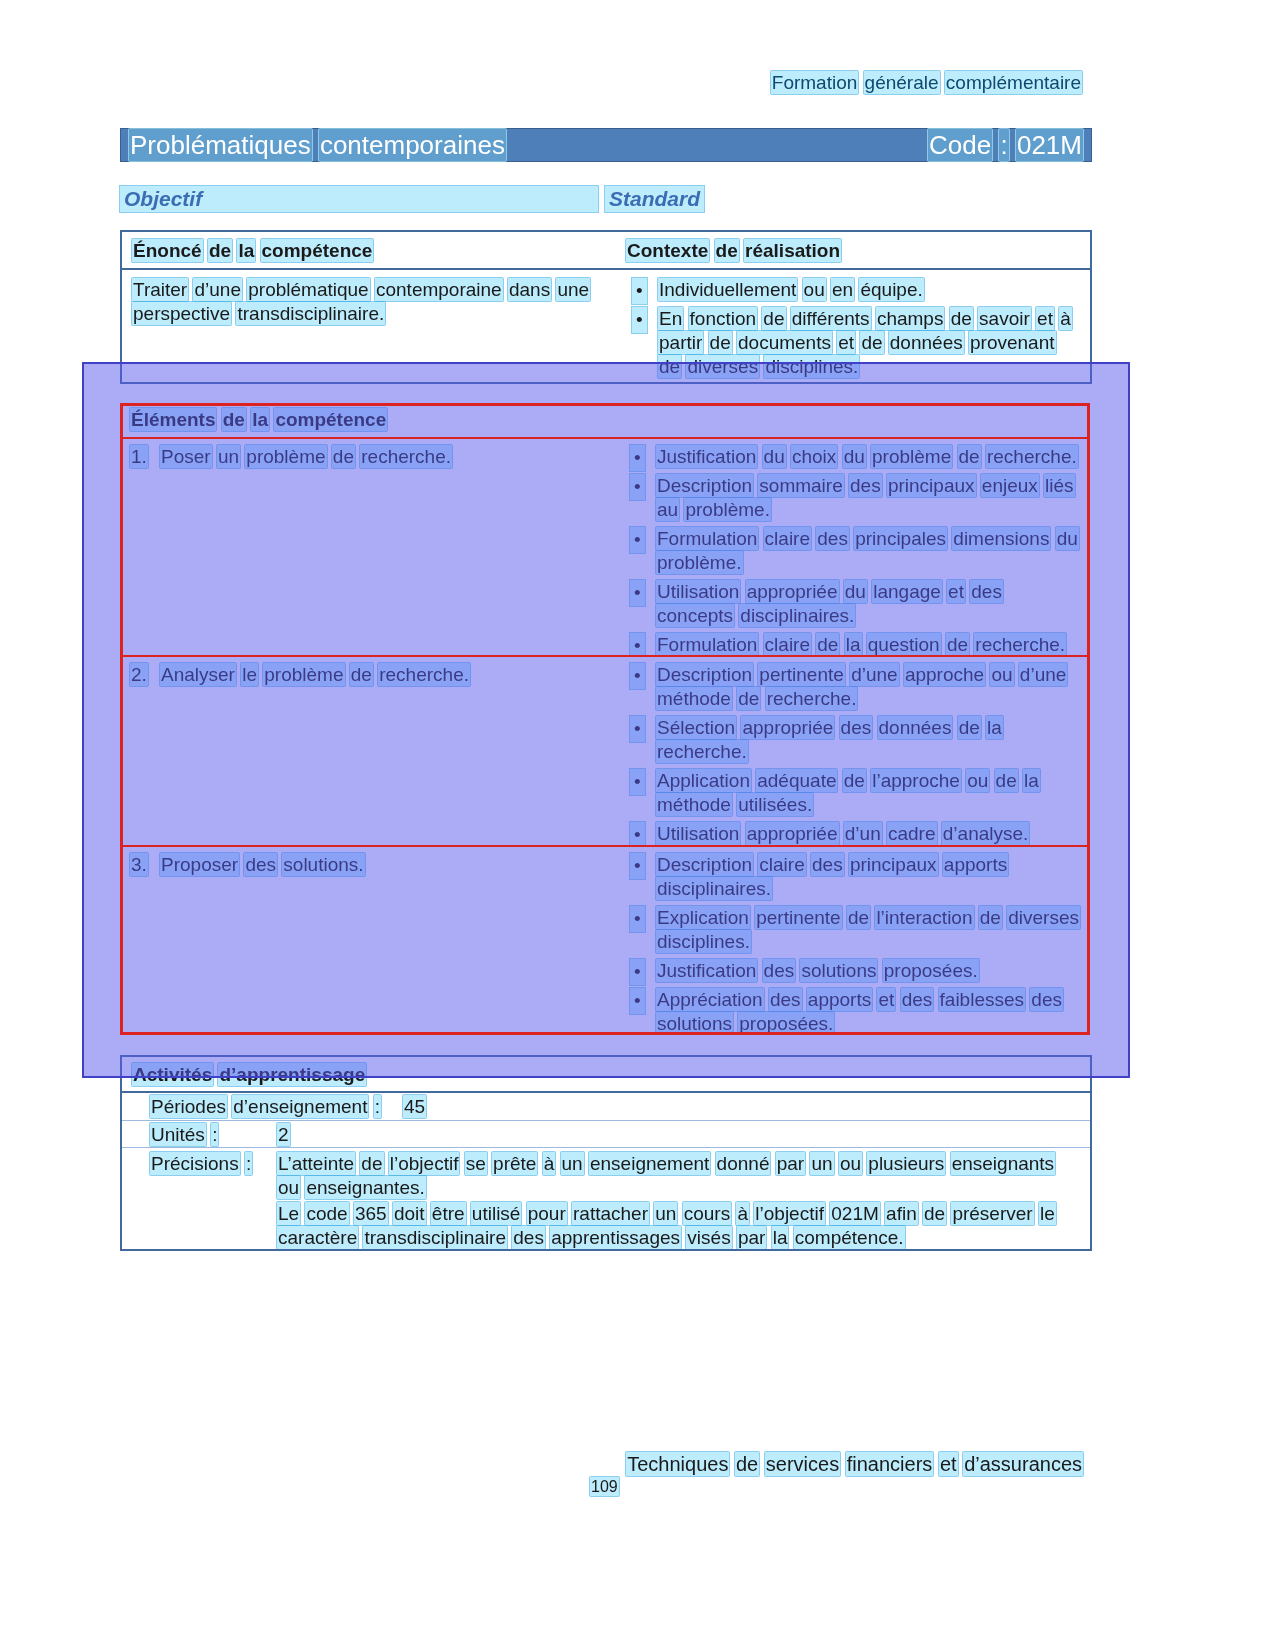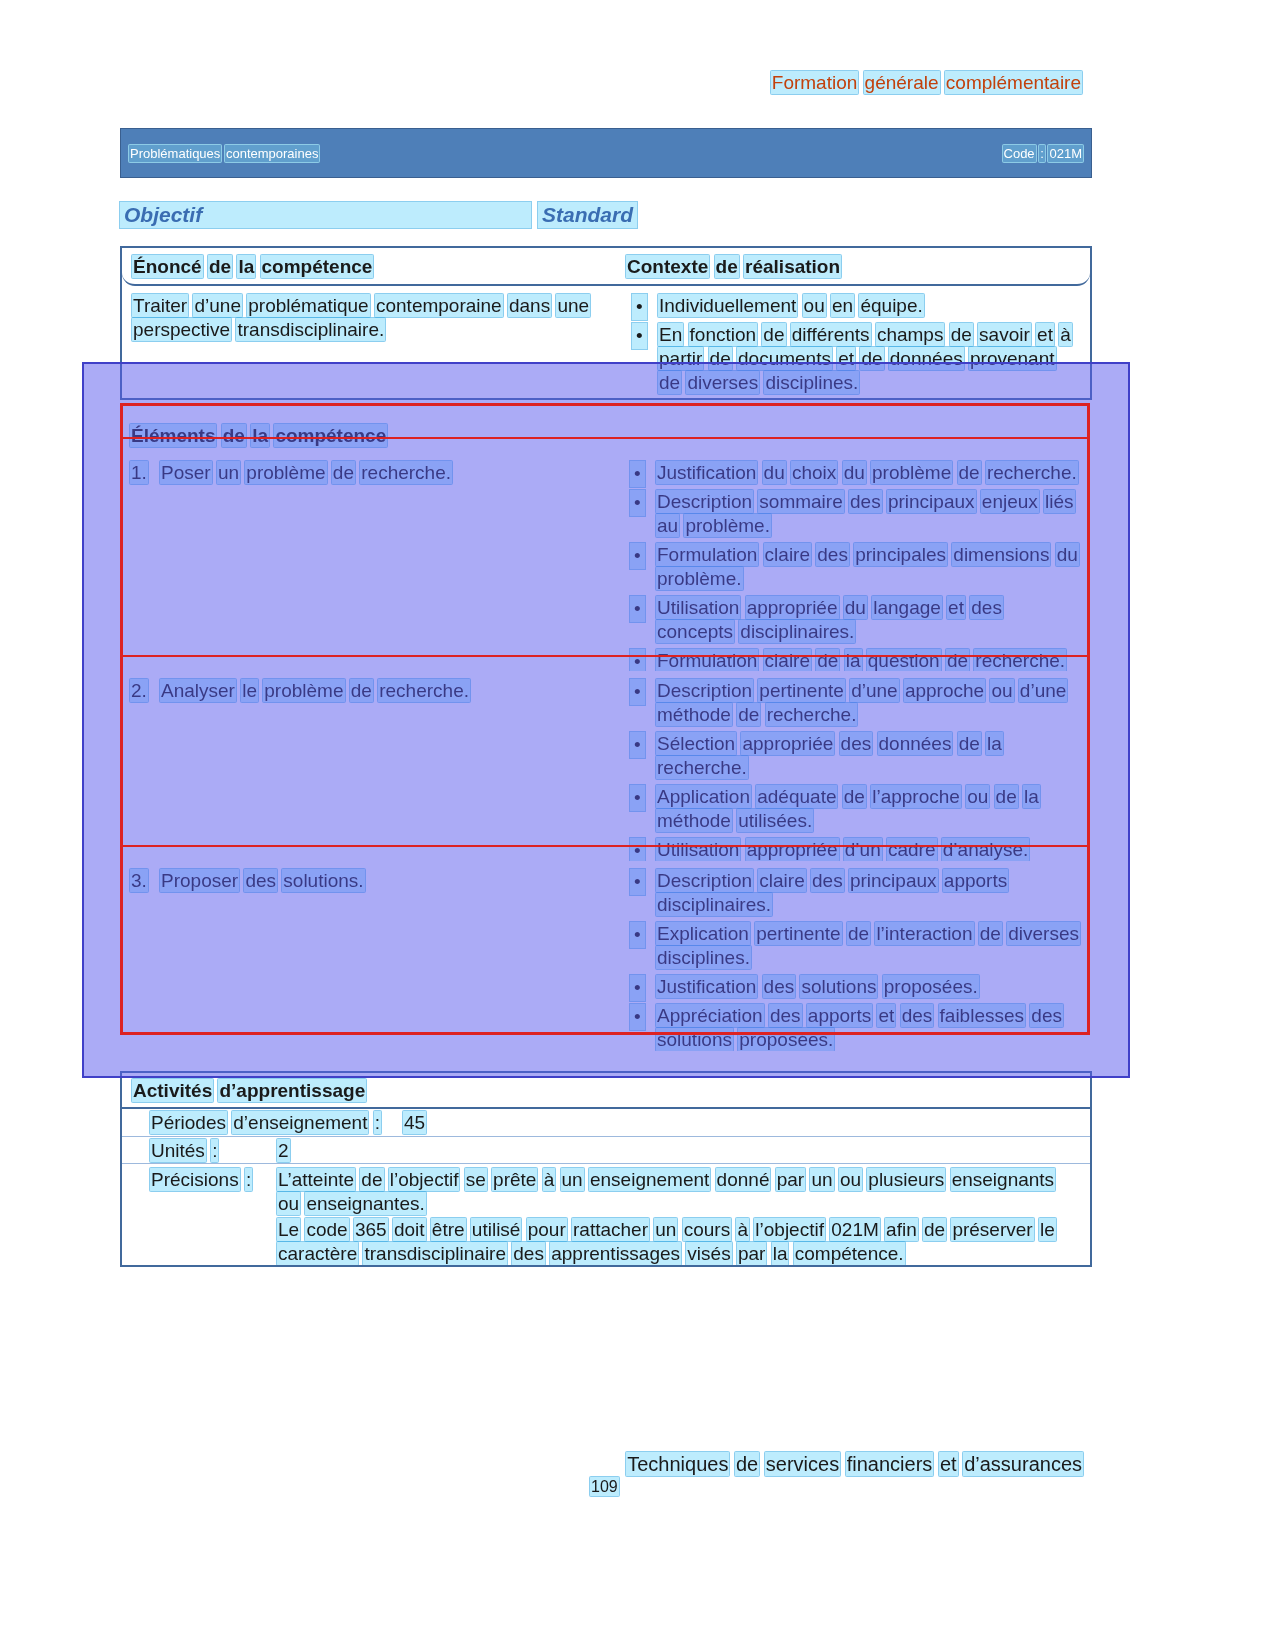--- a/index.html
+++ b/index.html
@@ -18,40 +18,40 @@
     background:rgba(97,210,250,0.42);
     box-shadow:0 0 0 1px rgba(45,165,225,0.55);
     padding:1px 4px;
   }
   .hl-light .w {
     background:rgba(140,235,255,0.30);
     box-shadow:0 0 0 1px rgba(175,245,255,0.65);
     padding:1px 1px;
   }
 
-  .top-right { position:absolute; top:72px; right:193px; font-size:19px; color:#c2410c; }
+  .top-right { position:absolute; top:72px; right:193px; font-size:19px; color:#0c4a6e; }
 
   .main { position:absolute; left:120px; top:128px; width:972px; }
 
   
   .header-bar {
-    height:50px; box-sizing:border-box; background:#4e7fb8;
+    height:34px; box-sizing:border-box; background:#4e7fb8;
     border:1px solid #3a5f8f; display:flex; align-items:center;
-    justify-content:space-between; padding:0 8px; color:#ffffff; font-size:13px;gap:22px;
+    justify-content:space-between; padding:0 8px; color:#ffffff; font-size:26px;gap:22px;
   }
 
   
   .obj-row { margin-top:24px; height:30px; display:flex; align-items:flex-start;
              font-size:21px; font-weight:bold; font-style:italic; color:#3a6db2; }
-  .obj-span { width:411px; box-sizing:border-box; }
+  .obj-span { width:478px; box-sizing:border-box; }
   .std-span { margin-left:7px; }
 
   
   .tbl { width:100%; box-sizing:border-box; font-size:19px; line-height:24px; }
-  .grid2 { display:grid; grid-template-columns:494px 1fr;border-radius:13px; }
+  .grid2 { display:grid; grid-template-columns:494px 1fr; }
   .th { padding:7px 10px 5px 10px; font-weight:bold; }
   .td { padding:8px 12px 6px 10px; }
 
   .tbl1 { margin-top:14px; height:154px; border:2px solid #41699c; overflow:hidden; }
   .tbl1 .thead { border-bottom:2px solid #41699c; }
 
   .tbl2 { margin-top:19px; height:632px; overflow:hidden; }
   .tbl2 .thead { height:34px; box-sizing:border-box; }
   .tbl2 .th { padding:5px 10px; }
   .trow { box-sizing:border-box; overflow:hidden; }

